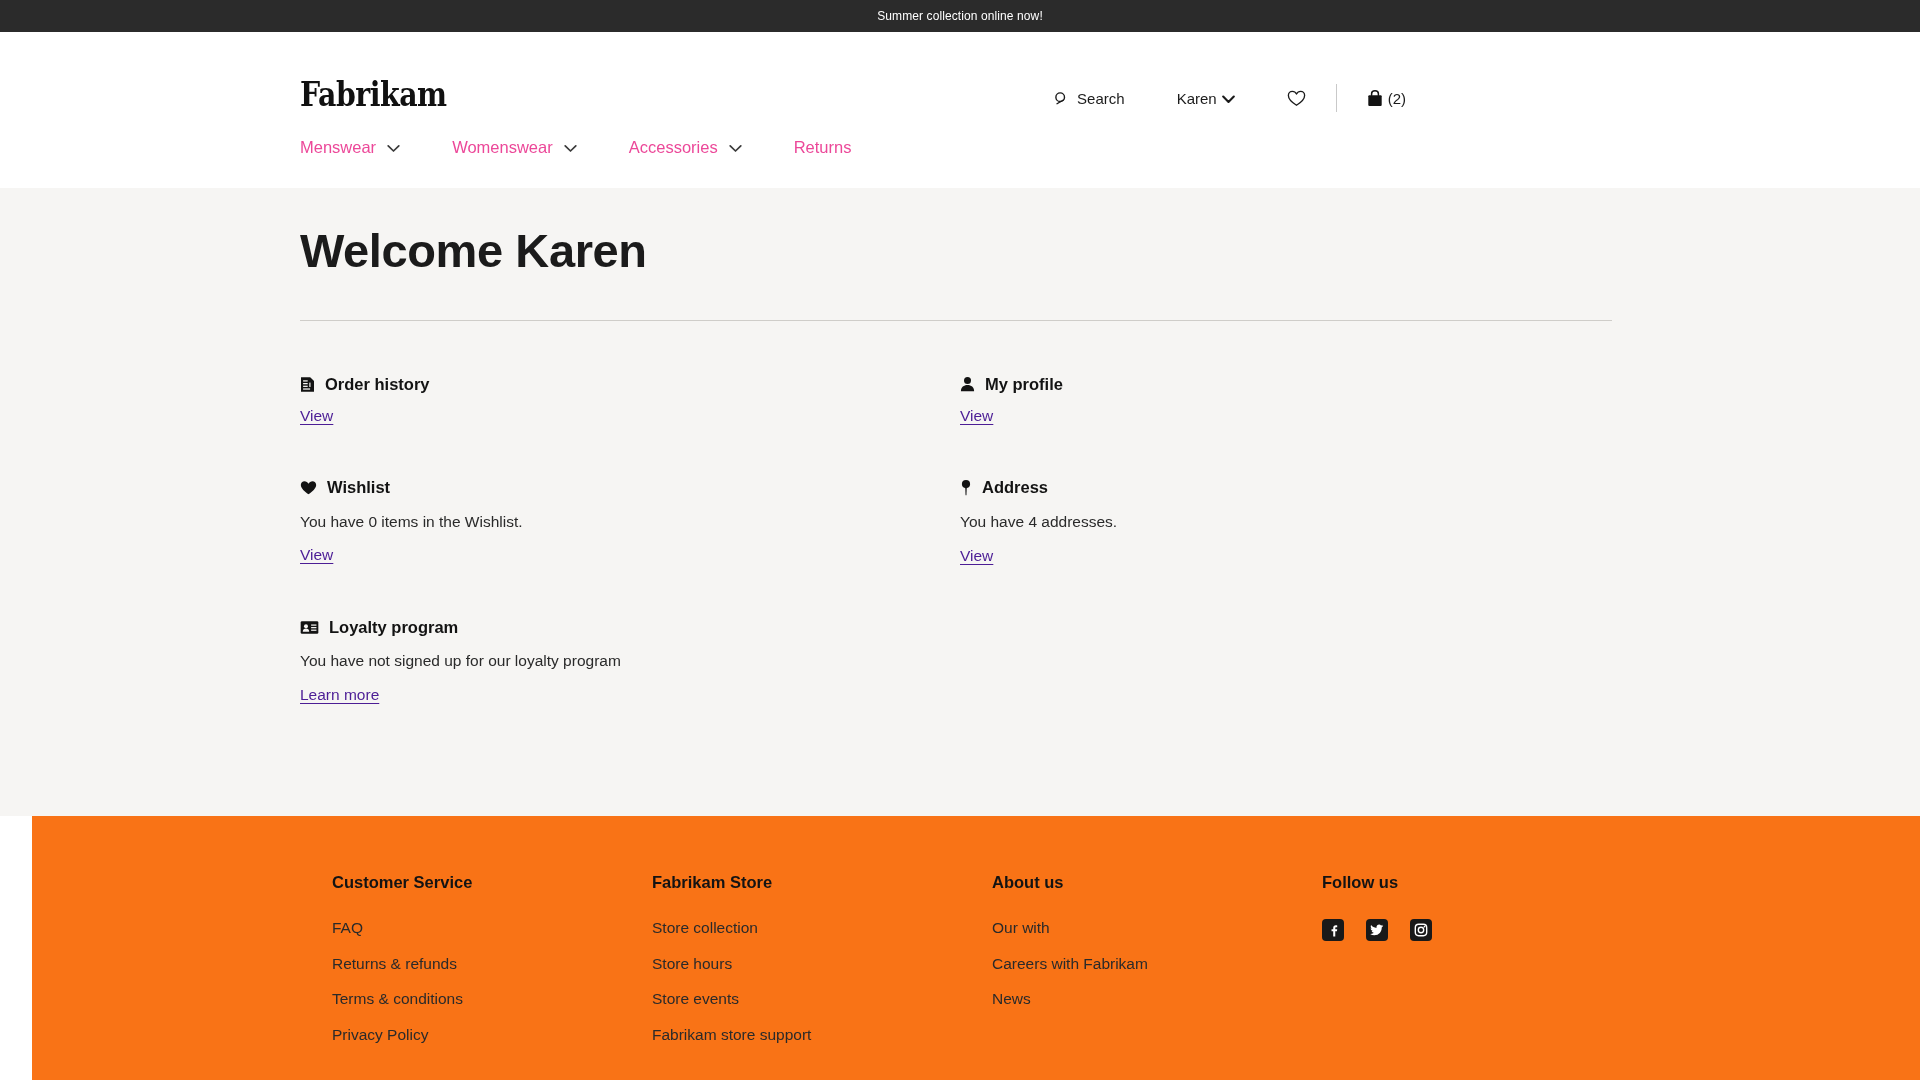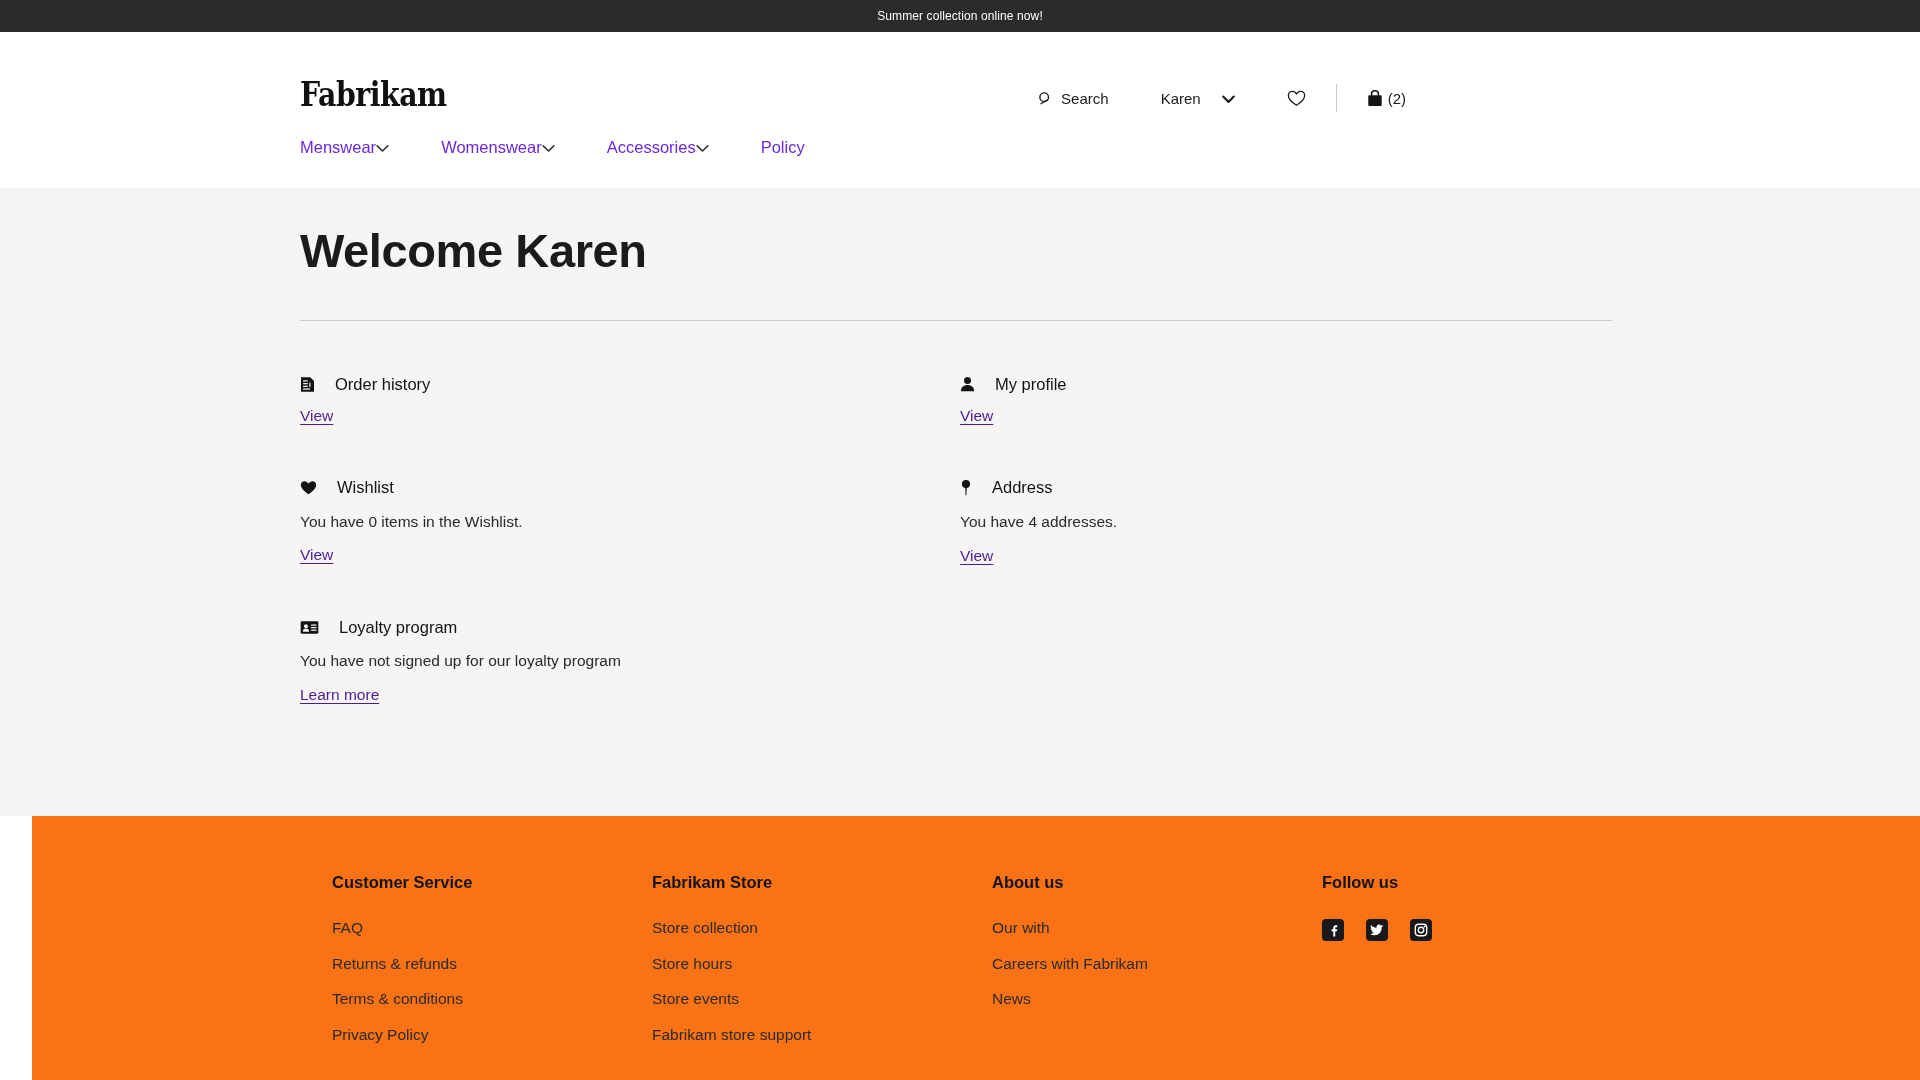--- a/index.html
+++ b/index.html
@@ -80,21 +80,21 @@
     display: flex;
     align-items: center;
     gap: 8px;
     font-size: 15px;
     color: #1b1b1b;
     cursor: pointer;
     height: 32px;
   }
 
   .search-action { margin-right: 52px; }
-  .account-action { margin-right: 52px; gap: 21px; }
+  .account-action { margin-right: 52px; gap: 5px; }
   .wishlist-action { margin-right: 30px; }
 
   .header-divider {
     width: 1px;
     height: 28px;
     background: #c9c9c9;
     margin-right: 30px;
   }
 
   .bag-action { gap: 5px; }
@@ -110,23 +110,23 @@
     display: flex;
     align-items: flex-start;
     gap: 0;
     background: #ffffff;
     flex: none;
   }
 
   .nav-item {
     display: flex;
     align-items: center;
-    gap: 0;
+    gap: 11px;
     font-size: 16.5px;
-    color: #6d28d9;
+    color: #ec4899;
     cursor: pointer;
     margin-right: 52px;
     height: 30px;
   }
   .nav-item:last-child { margin-right: 0; }
 
   .chev { display: inline-block; }
 
   
   .main-area {
@@ -160,23 +160,23 @@
     column-gap: 0;
     row-gap: 0;
   }
 
   .card { margin-bottom: 54px; }
   .card.last { margin-bottom: 0; }
 
   .card-head {
     display: flex;
     align-items: center;
-    gap: 20px;
+    gap: 10px;
     font-size: 16.5px;
-    font-weight: 400;
+    font-weight: 700;
     color: #131313;
     line-height: 1;
   }
 
   .card-desc {
     margin-top: 16px;
     font-size: 15.5px;
     color: #2a2a2a;
     line-height: 1.35;
   }
@@ -319,21 +319,21 @@
       <div class="nav-item">
         <span>Accessories</span>
         <span class="ico chev">
           <svg width="13" height="9" viewBox="0 0 13 9" fill="none">
             <path d="M1.2 1.8 L6.5 7 L11.8 1.8" stroke="#3a3a3a" stroke-width="1.7" stroke-linecap="round" stroke-linejoin="round"></path>
           </svg>
         </span>
       </div>
 
       <div class="nav-item">
-        <span>Policy</span>
+        <span>Returns</span>
       </div>
 
     </nav>
   </header>
 
   <main class="main-area">
 
     <h1 class="page-title">Welcome Karen</h1>
     <div class="title-rule"></div>
 

